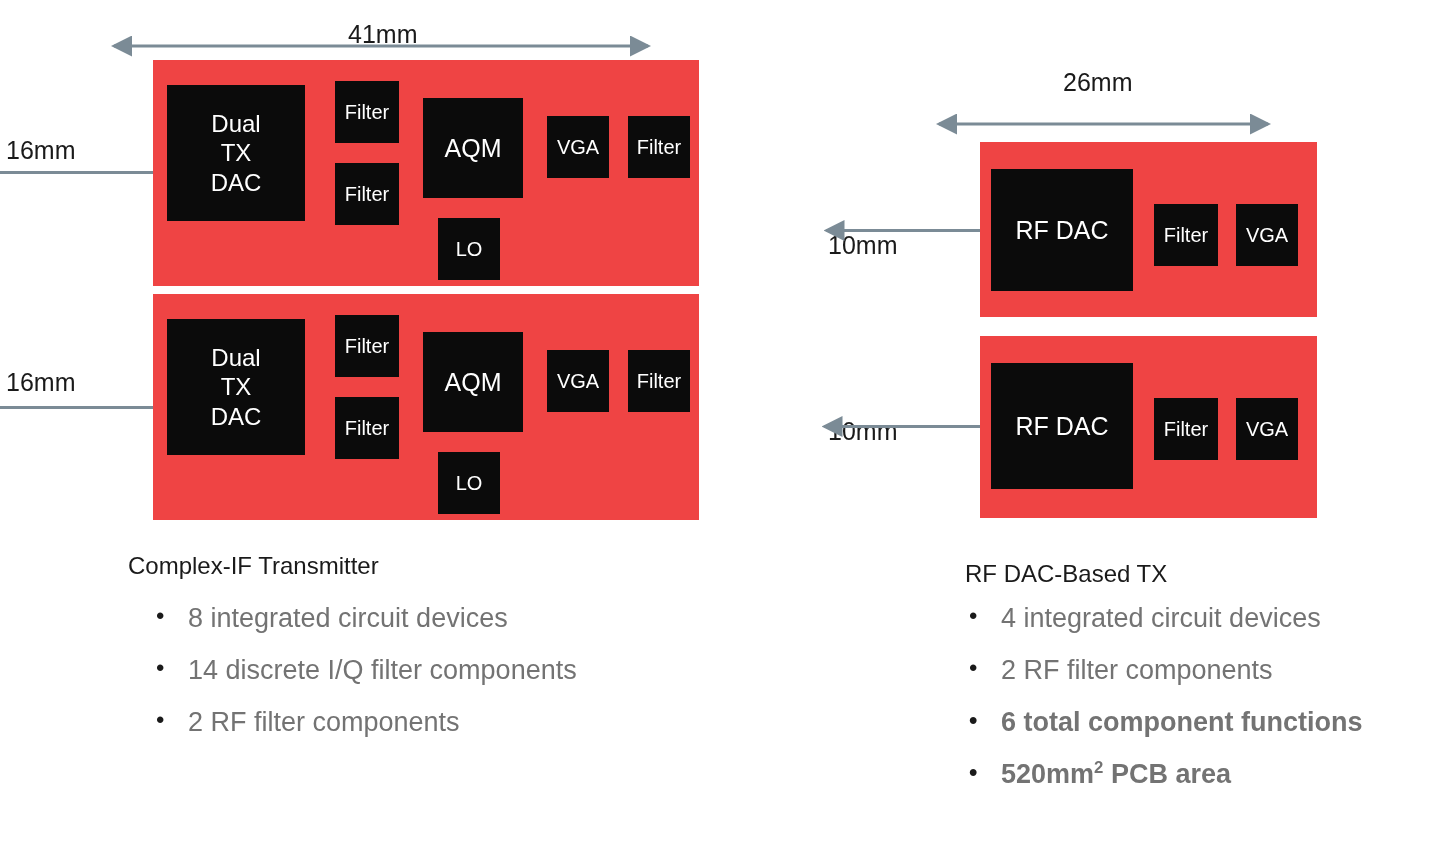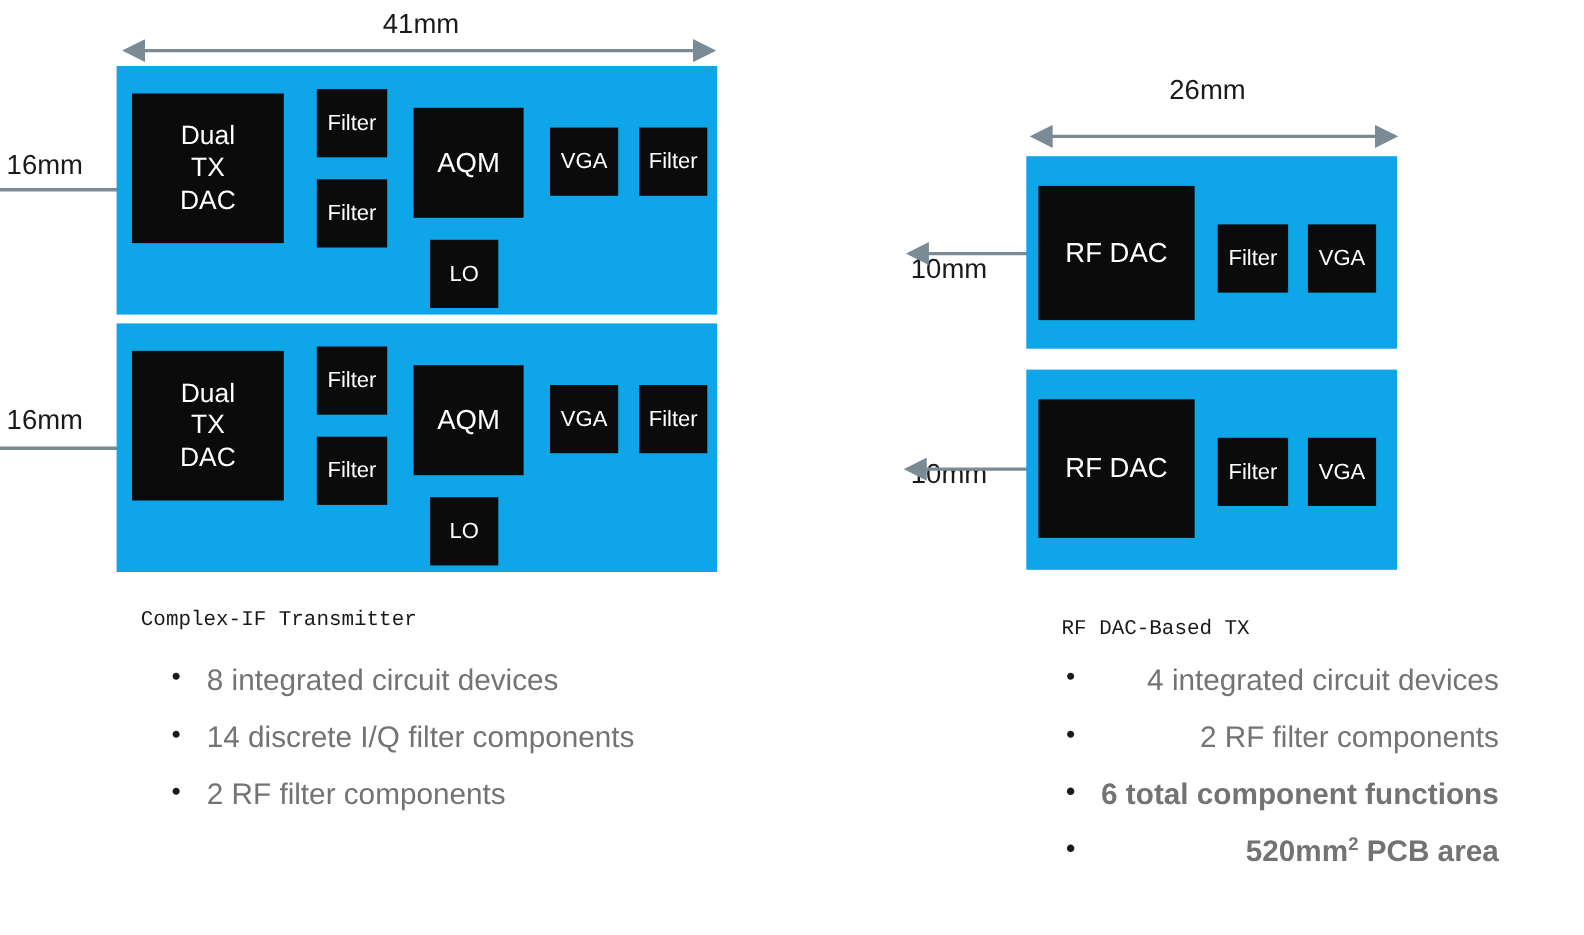--- a/index.html
+++ b/index.html
@@ -18,21 +18,22 @@
   .stage {
     position: absolute;
     left: 0; top: 0;
     width: 1440px;
     height: 850px;
   }
 
   
   .board {
     position: absolute;
-    background: #0ea5e9;
+    background: #ef4444;
+    margin-left: 47px;
   }
   .chip {
     position: absolute;
     background: #0b0b0b;
     color: #ffffff;
     display: flex;
     align-items: center;
     justify-content: center;
     text-align: center;
     line-height: 1.22;
@@ -51,24 +52,24 @@
     font-family: "Liberation Sans", sans-serif;
   }
   .arrow-h, .arrow-v {
     position: absolute;
     overflow: visible;
   }
 
   
   .caption {
     position: absolute;
-    font-size: 19px;
+    font-size: 24px;
     color: #1a1a1a;
     white-space: nowrap;
-    font-family: Liberation Mono, monospace;
+    font-family: Liberation Sans, sans-serif;
   }
   .bullets {
     position: absolute;
     list-style: none;
     margin: 0;
     padding: 0;
   }
   .bullets li {
     position: relative;
     font-size: 27px;
@@ -88,21 +89,21 @@
     color: #1a1a1a;
   }
   .bullets li.strong { font-weight: bold; }
   .bullets li sup { font-size: 0.62em; vertical-align: super; line-height: 0; }
 </style>
 </head>
 <body>
 
 <div class="stage">
 
-  <div class="dim-label" style="left:348px; top:8px;">41mm</div>
+  <div class="dim-label" style="left:348px; top:20px;">41mm</div>
   <svg class="arrow-h" style="left:110px; top:34px;" width="545" height="24">
     <defs>
       <marker id="ar-r" markerWidth="7" markerHeight="7" refX="6" refY="3.5" orient="auto">
         <path d="M0,0 L7,3.5 L0,7 z" fill="#7b8b96"></path>
       </marker>
       <marker id="ar-l" markerWidth="7" markerHeight="7" refX="1" refY="3.5" orient="auto">
         <path d="M7,0 L0,3.5 L7,7 z" fill="#7b8b96"></path>
       </marker>
     </defs>
     <line x1="4" y1="12" x2="538" y2="12" stroke="#7b8b96" stroke-width="3" marker-start="url(#ar-l)" marker-end="url(#ar-r)"></line>
@@ -210,20 +211,20 @@
     </div>
     <div class="chip" style="left:174px; top:62px; width:64px; height:62px; font-size:20px;">
       <span>Filter</span>
     </div>
     <div class="chip" style="left:256px; top:62px; width:62px; height:62px; font-size:20px;">
       <span>VGA</span>
     </div>
   </div>
 
   <div class="caption" style="left:944px; top:560px;margin-left:21px;">RF DAC-Based TX</div>
-  <ul class="bullets" style="left:963px; top:605px;text-align:right;">
+  <ul class="bullets" style="left:963px; top:605px;">
     <li><span>4 integrated circuit devices</span></li>
     <li><span>2 RF filter components</span></li>
     <li class="strong"><span>6 total component functions</span></li>
     <li class="strong"><span>520mm<sup>2</sup> PCB area</span></li>
   </ul>
 
 </div>
 
 </body></html>

